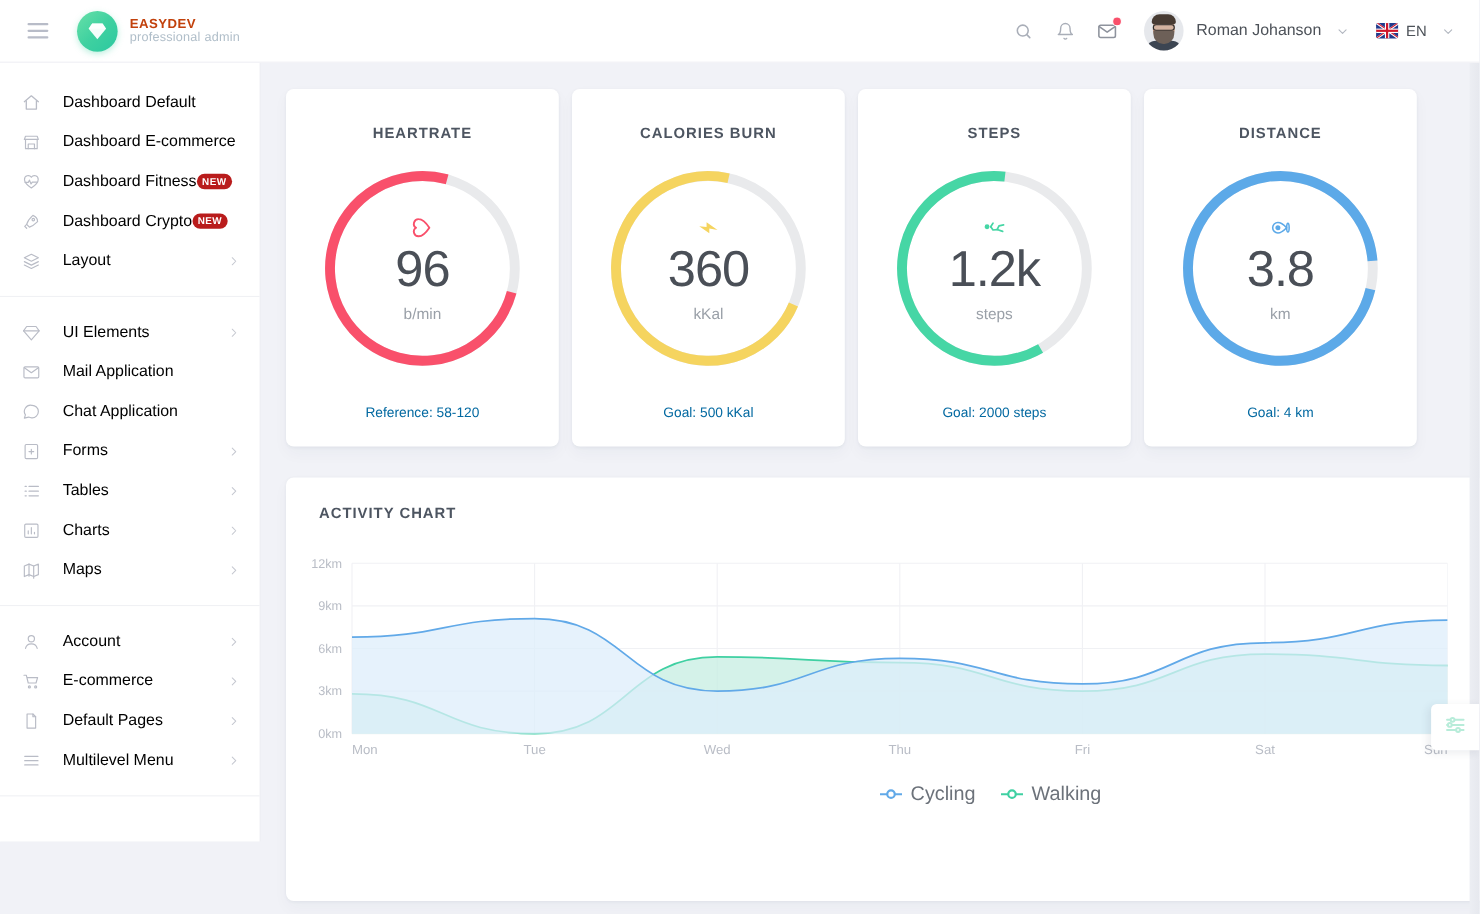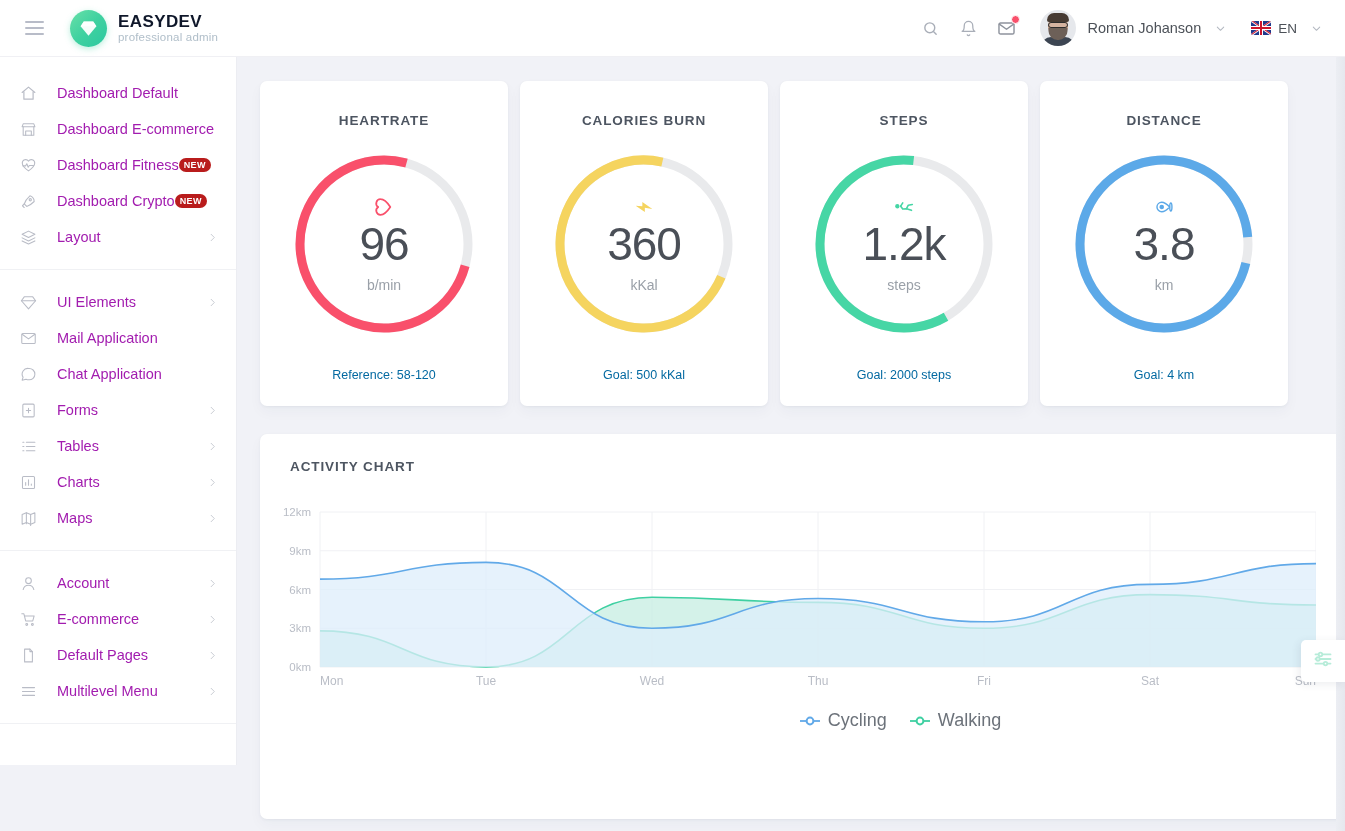--- a/index.html
+++ b/index.html
@@ -22,21 +22,21 @@
   .burger span { display: block; width: 19px; height: 2px; background: #b8bcc8; border-radius: 2px; }
 
   .logo-wrap { display: flex; align-items: center; margin-left: 18px; gap: 11px; cursor: pointer; }
   .logo-mark {
     width: 37px; height: 37px; border-radius: 50%;
     background: linear-gradient(135deg, #68e0a8 0%, #3fd1a0 50%, #2bc8a0 100%);
     display: flex; align-items: center; justify-content: center;
     box-shadow: 0 2px 6px rgba(62, 208, 160, .35);
   }
   .logo-text { line-height: 1; }
-  .logo-title { font-size: 17px; font-weight: bold; color: #0f172a; letter-spacing: .4px; }
+  .logo-title { font-size: 12px; font-weight: bold; color: #c2410c; letter-spacing: .4px; }
   .logo-sub { font-size: 11.5px; color: #b0bec9; margin-top: 2px; letter-spacing: .2px; }
 
   .header-right { margin-left: auto; display: flex; align-items: center; padding-right: 18px; gap: 0; }
   .h-icon { width: 38px; height: 38px; display: flex; align-items: center; justify-content: center;
             cursor: pointer; position: relative; }
   .badge-dot { position: absolute; top: 6px; right: 6px; width: 9px; height: 9px;
                border-radius: 50%; background: #f9506b; border: 1.5px solid #fff; }
   .avatar {
     width: 36px; height: 36px; border-radius: 50%; margin-left: 14px; overflow: hidden;
     background: #e6e8ec; position: relative; cursor: pointer; flex: none;
@@ -75,21 +75,21 @@
     box-shadow: 1px 0 0 rgba(0,0,0,.02);
   }
   .nav-group { padding: 6px 0; }
   .nav-divider { height: 1px; background: #f0f1f4; margin: 8px 0; }
   .nav-item {
     display: flex; align-items: center; height: 36px; padding: 0 18px 0 19px;
     cursor: pointer; position: relative;
   }
   .nav-ico { width: 19px; height: 19px; display: flex; align-items: center;
              justify-content: center; color: #b9bcc6; flex: none; }
-  .nav-label { font-size: 14.5px; color: #a21caf; margin-left: 19px; white-space: nowrap; }
+  .nav-label { font-size: 14.5px; color: #000000; margin-left: 19px; white-space: nowrap; }
   .nav-new {
     margin-left: 0; background: #b91c1c; color: #fff; font-size: 9px; font-weight: bold;
     padding: 2.5px 5px 2px; border-radius: 8px; letter-spacing: .4px; line-height: 1;
   }
   .nav-arrow { margin-left: auto; color: #c5c8d0; display: flex; align-items: center; }
 
   
   .main { position: absolute; top: 57px; left: 236px; width: 1109px; height: 774px; overflow: hidden; }
   .cards-row { display: flex; gap: 12px; padding: 24px 15px 0 24px; }
   .stat-card {

